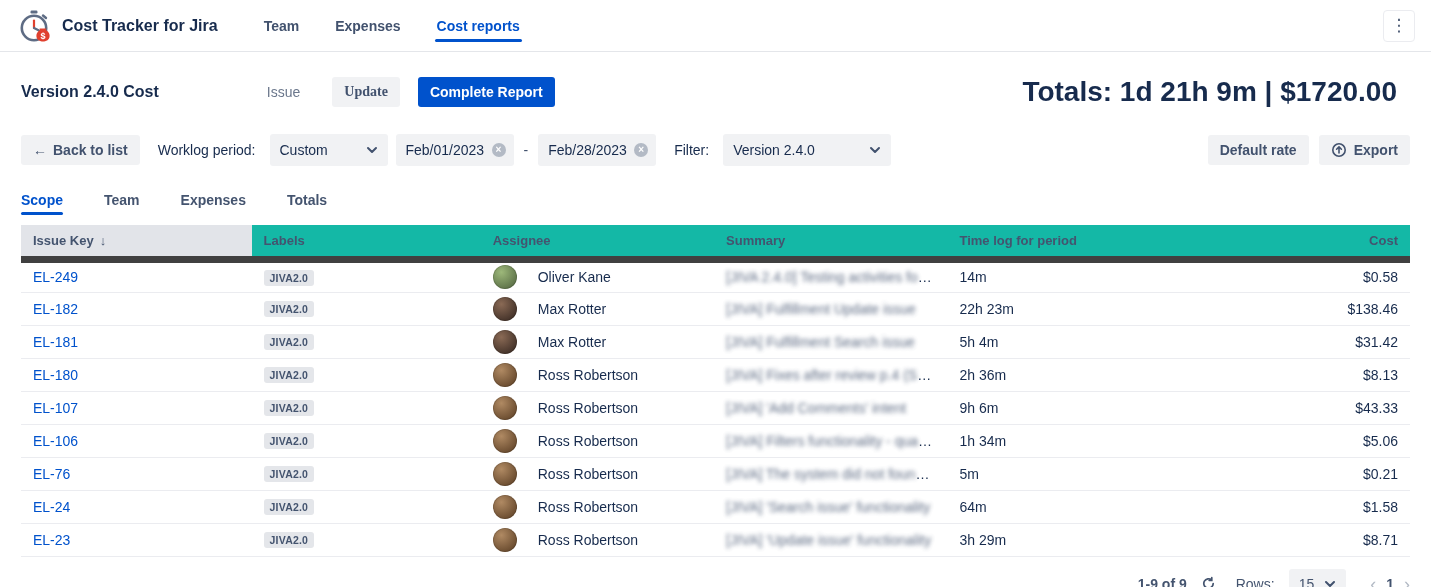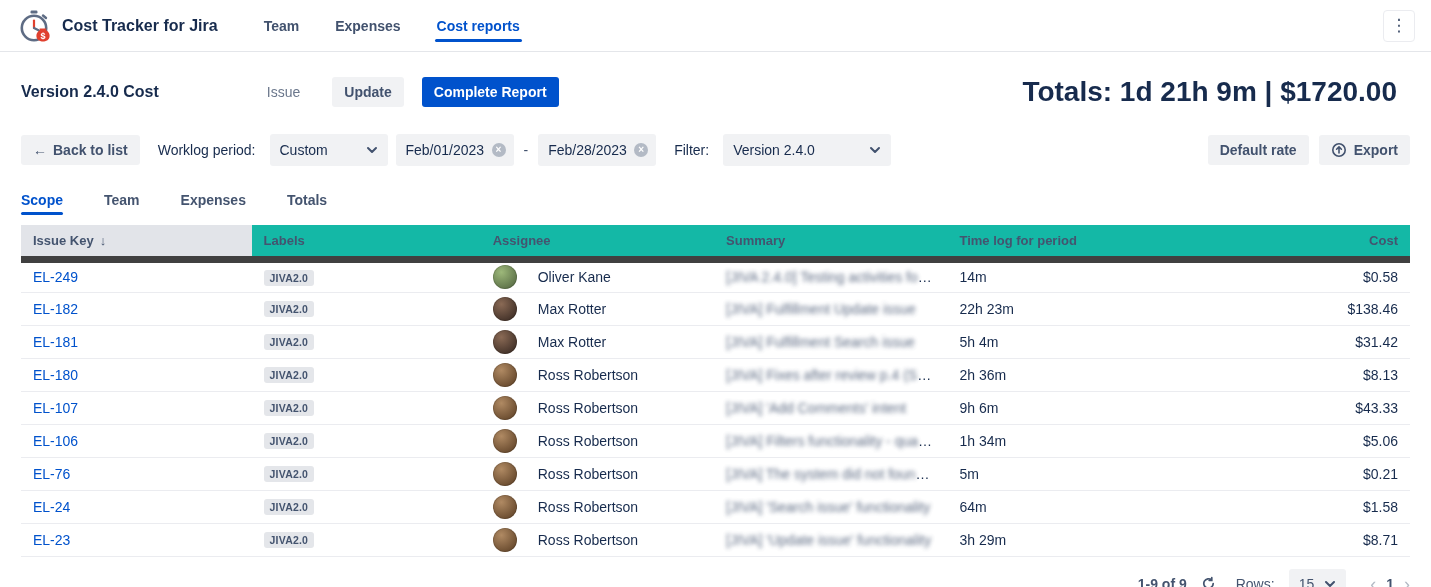--- a/index.html
+++ b/index.html
@@ -22,21 +22,21 @@
     justify-content:center; font-size:17px; color:#42526E; cursor:pointer; background:#fff; }
 
   
   .report-header { display:flex; align-items:center; padding:24px 34px 0 21px; }
   .report-title { font-size:16px; font-weight:700; }
   .edited-label { color:#6B778C; margin-left:108px; }
   .btn { border:none; border-radius:3px; padding:7px 12px; font-size:14px;
     font-family:inherit; cursor:pointer; white-space:nowrap; }
   .btn-subtle { background:#F1F2F4; color:#42526E; font-weight:600; }
   .btn-primary { background:#0052CC; color:#fff; font-weight:600; }
-  .update-btn { margin-left:32px; }
+  .update-btn { margin-left:32px;font-family:Liberation Serif, serif; }
   .complete-btn { margin-left:18px; }
   .totals { margin-left:auto; font-size:28px; font-weight:700; color:#172B4D; }
 
   
   .toolbar { display:flex; align-items:center; padding:0 21px; margin-top:26px; gap:8px; }
   .back-btn { display:flex; align-items:center; gap:6px; }
   .field-label { color:#172B4D; margin:0 6px 0 10px; white-space:nowrap; }
   .select { background:#F1F2F4; border-radius:3px; height:32px; display:flex;
     align-items:center; justify-content:space-between; padding:0 8px 0 10px;
     color:#172B4D; cursor:pointer; gap:10px; }

